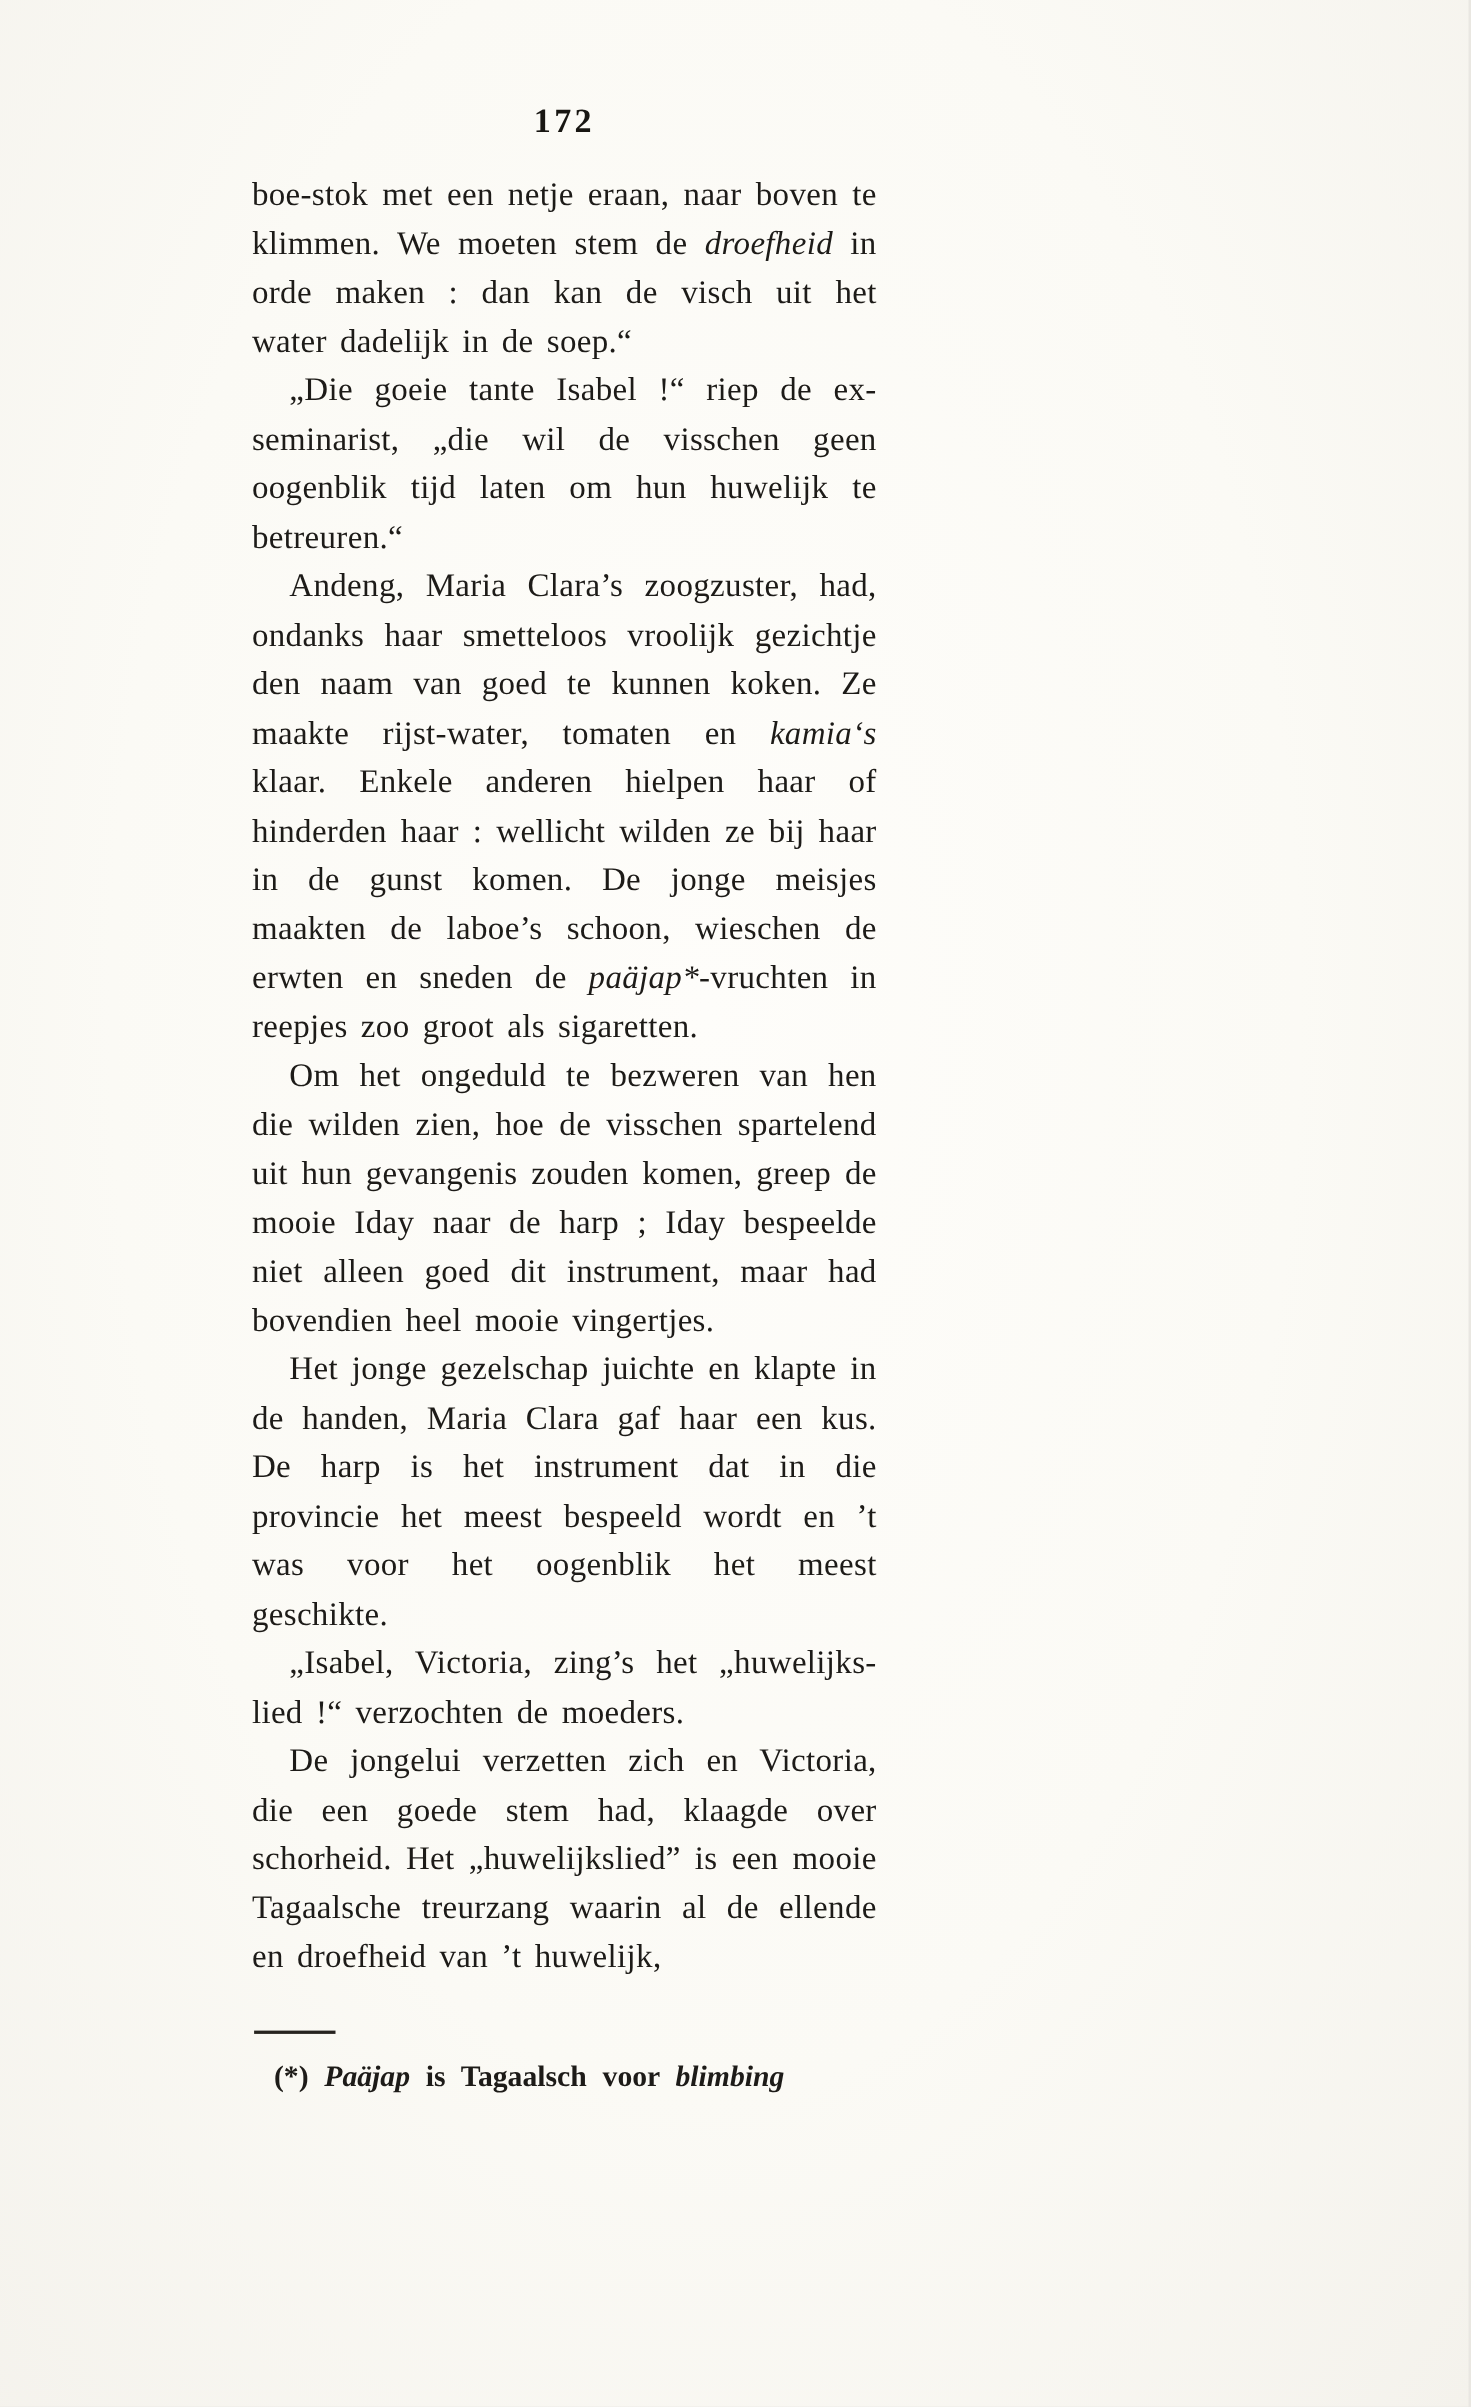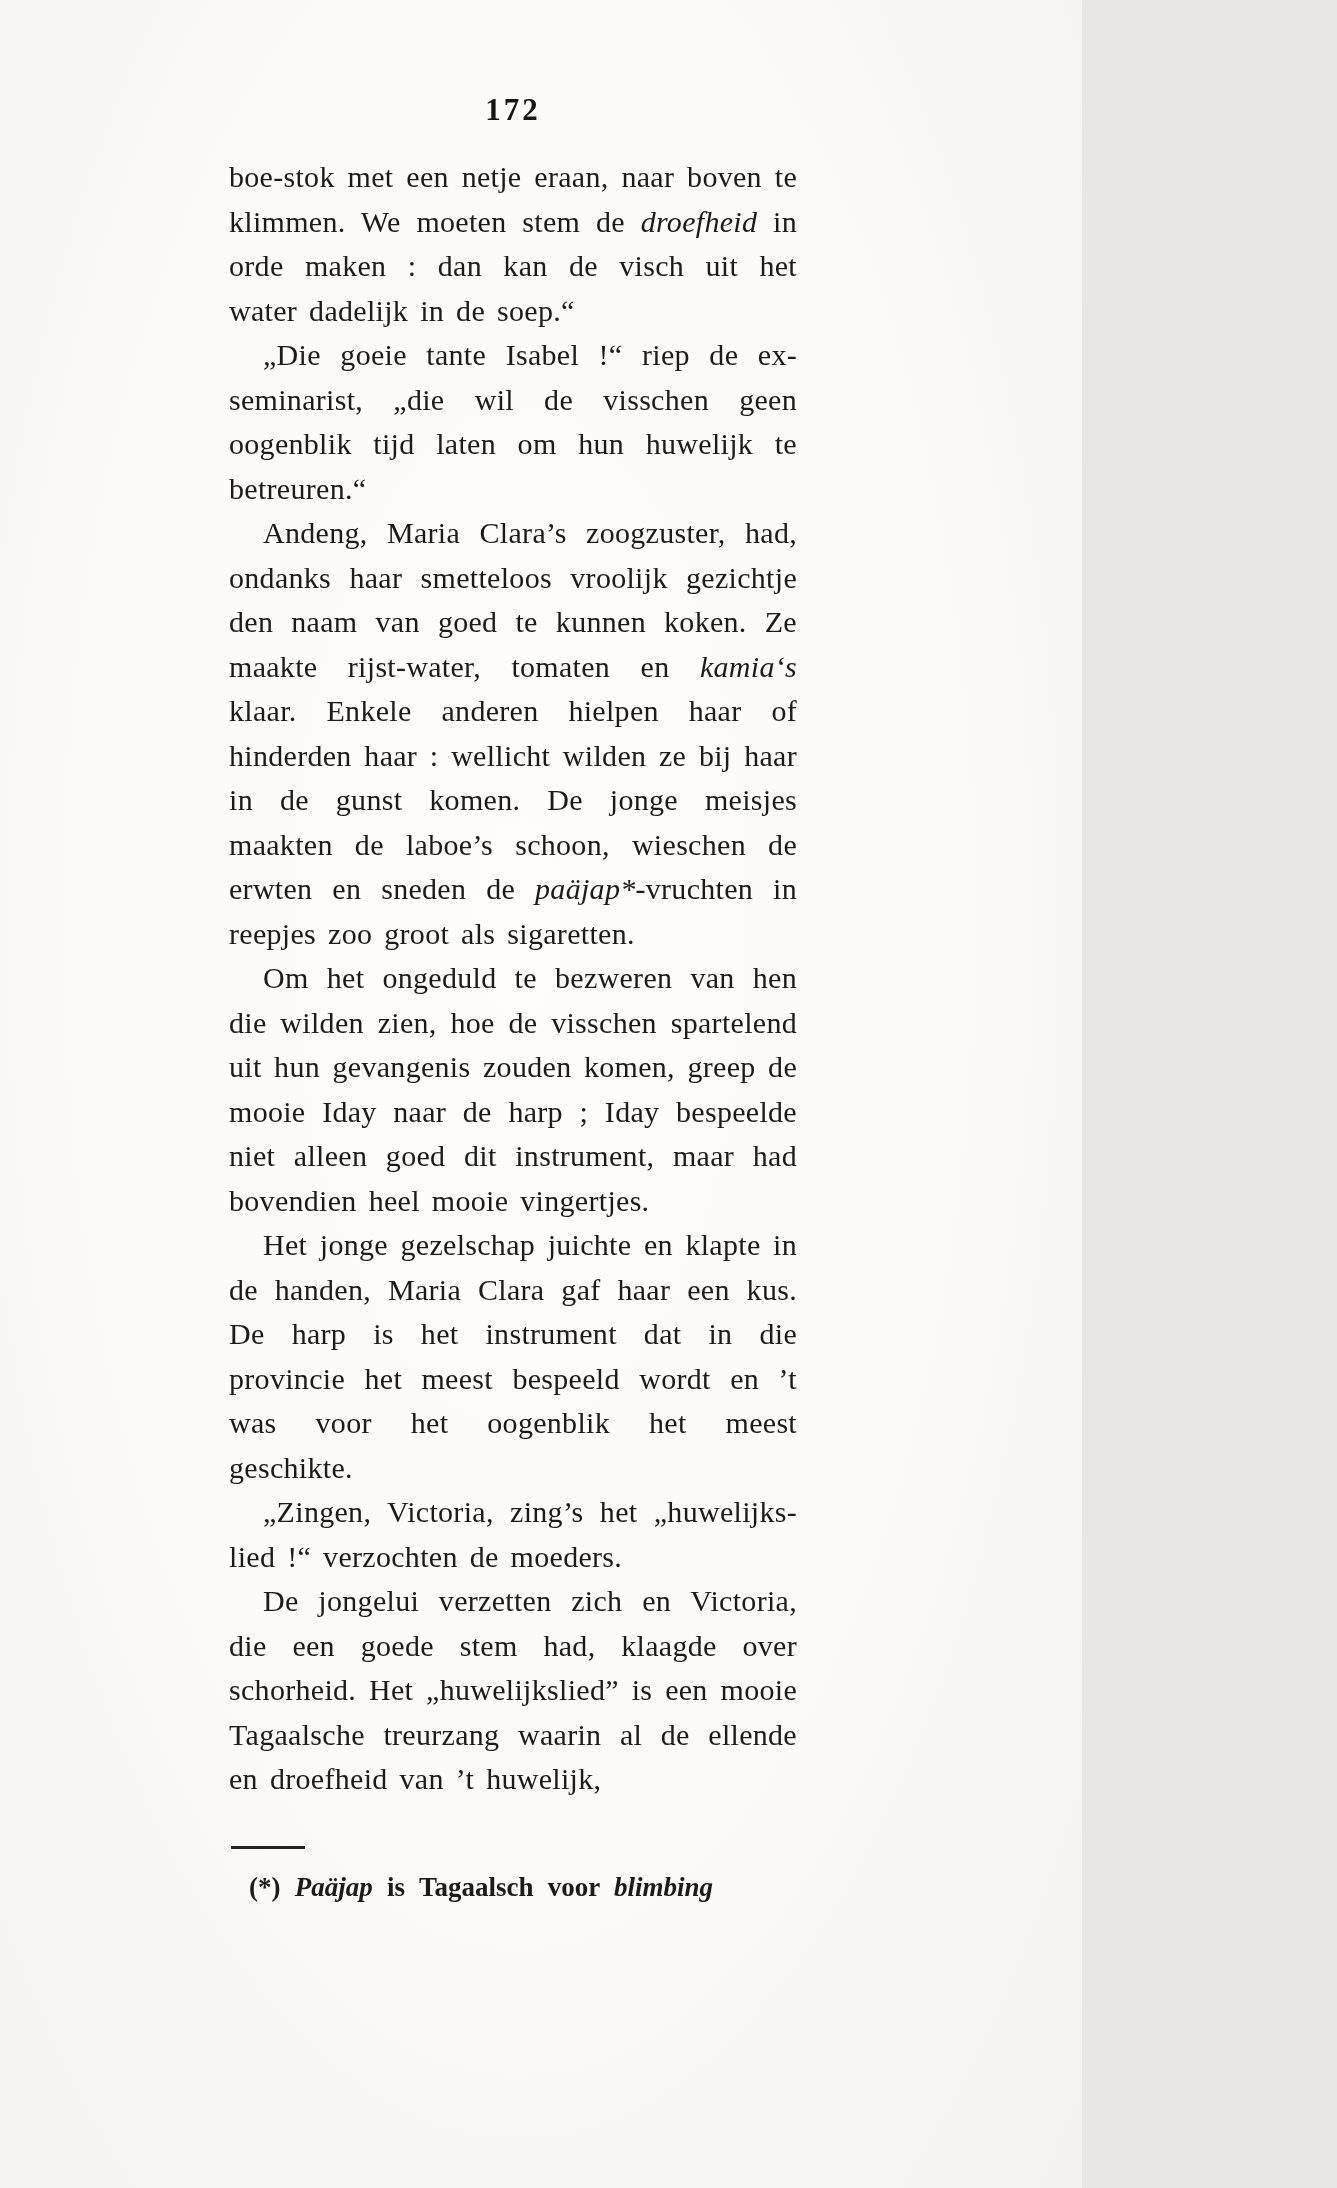--- a/index.html
+++ b/index.html
@@ -7,25 +7,26 @@
     padding: 0;
   }
   body {
     width: 1337px;
     height: 2188px;
     background: #e9e7e2;
     font-family: "Liberation Serif", "DejaVu Serif", serif;
   }
   .scan-page {
     position: relative;
-    width: 1082px;
+    width: 1288px;
     height: 2188px;
     background: radial-gradient(ellipse at 48% 42%, #fefdfa 0%, #fbfaf5 55%, #f4f2ec 100%);
     color: #1d1b18;
     overflow: hidden;
+    padding-left: 47px;
   }
   .column {
     position: absolute;
     left: 229px;
     top: 92px;
     width: 568px;
   }
   .page-number {
     text-align: center;
     font-size: 31px;
@@ -79,21 +80,21 @@
       <p><span>boe-stok met een netje eraan, naar boven te klimmen. We moeten stem de </span><em>droefheid</em><span> in orde maken : dan kan de visch uit het water dadelijk in de soep.“</span></p>
 
       <p class="indent"><span>„Die goeie tante Isabel !“ riep de ex-seminarist, „die wil de visschen geen oogenblik tijd laten om hun huwelijk te betreuren.“</span></p>
 
       <p class="indent"><span>Andeng, Maria Clara’s zoogzuster, had, ondanks haar smetteloos vroolijk gezichtje den naam van goed te kunnen koken. Ze maakte rijst-water, tomaten en </span><em>kamia‘s</em><span> klaar. Enkele anderen hielpen haar of hinderden haar : wellicht wilden ze bij haar in de gunst komen. De jonge meisjes maakten de laboe’s schoon, wieschen de erwten en sneden de </span><em>paäjap*</em><span>-vruchten in reepjes zoo groot als sigaretten.</span></p>
 
       <p class="indent"><span>Om het ongeduld te bezweren van hen die wilden zien, hoe de visschen spartelend uit hun gevangenis zouden komen, greep de mooie Iday naar de harp ; Iday bespeelde niet alleen goed dit instrument, maar had bovendien heel mooie vingertjes.</span></p>
 
       <p class="indent"><span>Het jonge gezelschap juichte en klapte in de handen, Maria Clara gaf haar een kus. De harp is het instrument dat in die provincie het meest bespeeld wordt en ’t was voor het oogenblik het meest geschikte.</span></p>
 
-      <p class="indent"><span>„Zingen, Victoria, zing’s het „huwelijks-lied !“ verzochten de moeders.</span></p>
+      <p class="indent"><span>„Isabel, Victoria, zing’s het „huwelijks-lied !“ verzochten de moeders.</span></p>
 
       <p class="indent"><span>De jongelui verzetten zich en Victoria, die een goede stem had, klaagde over schorheid. Het „huwelijkslied” is een mooie Tagaalsche treurzang waarin al de ellende en droefheid van ’t huwelijk,</span></p>
 
     </div>
 
     <div class="footnote-block">
       <div class="rule"></div>
       <p class="footnote"><span>(*) </span><em>Paäjap</em><span> is Tagaalsch voor </span><em>blimbing</em></p>
     </div>
 

